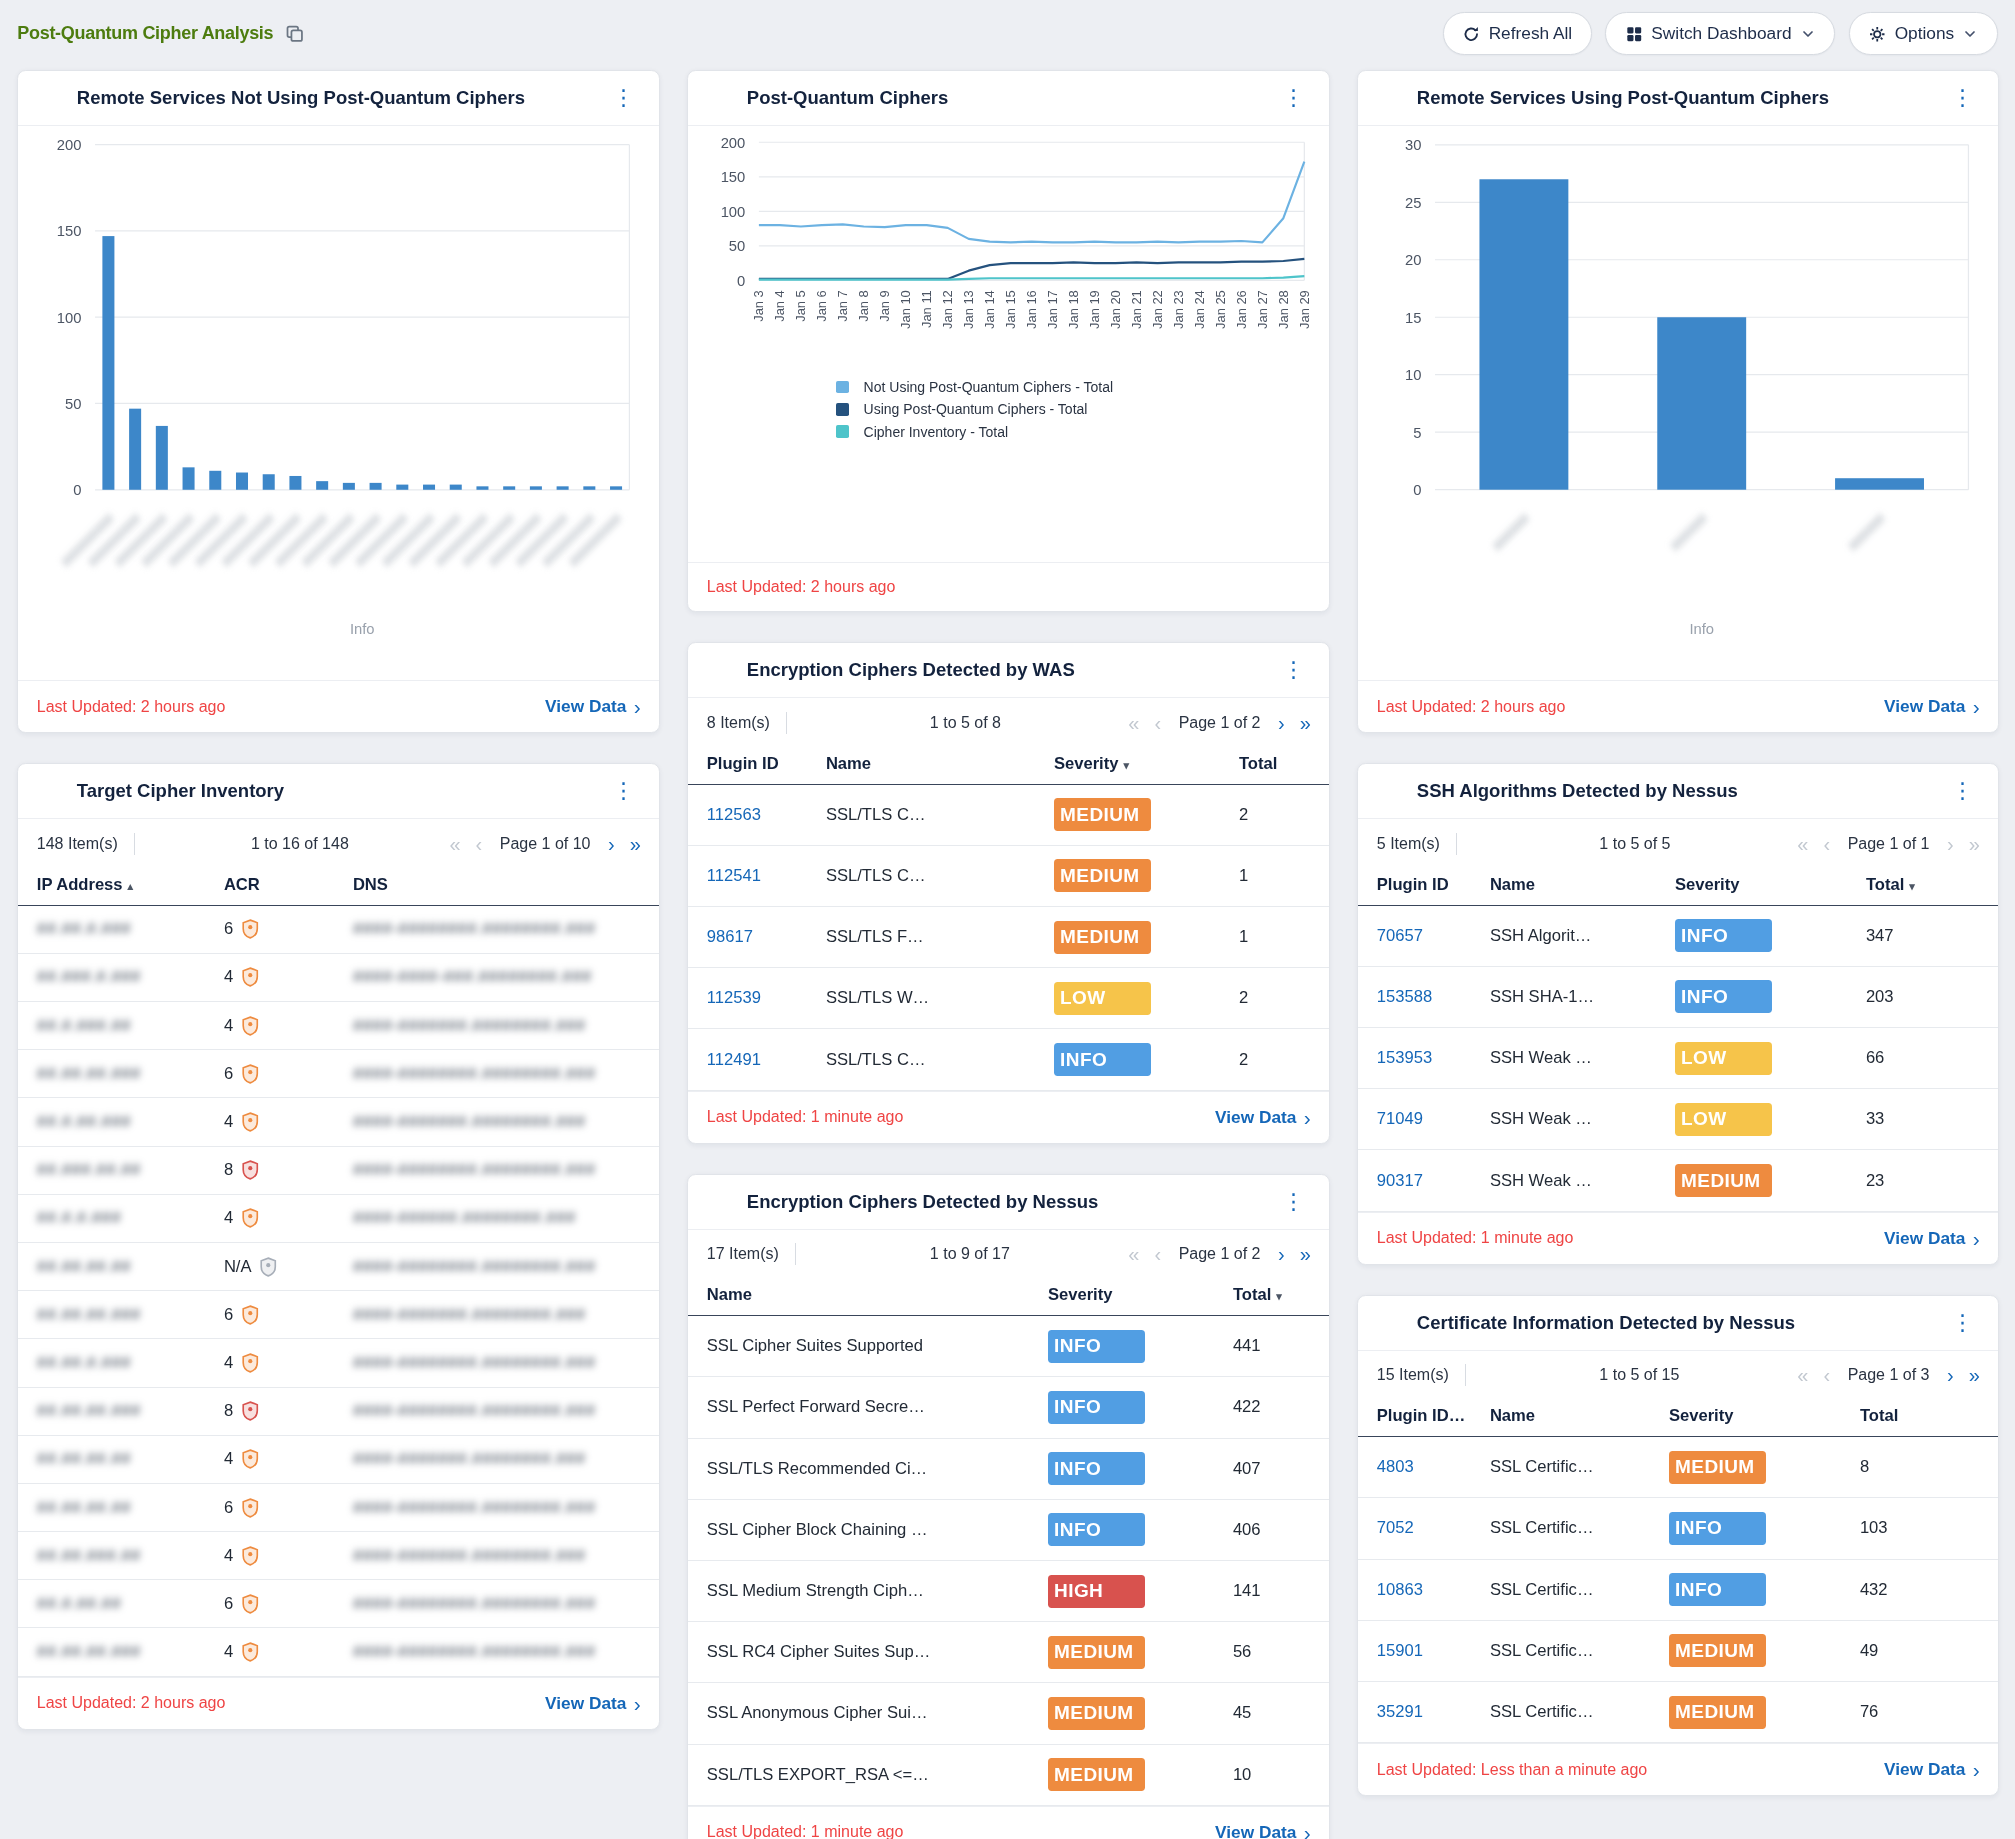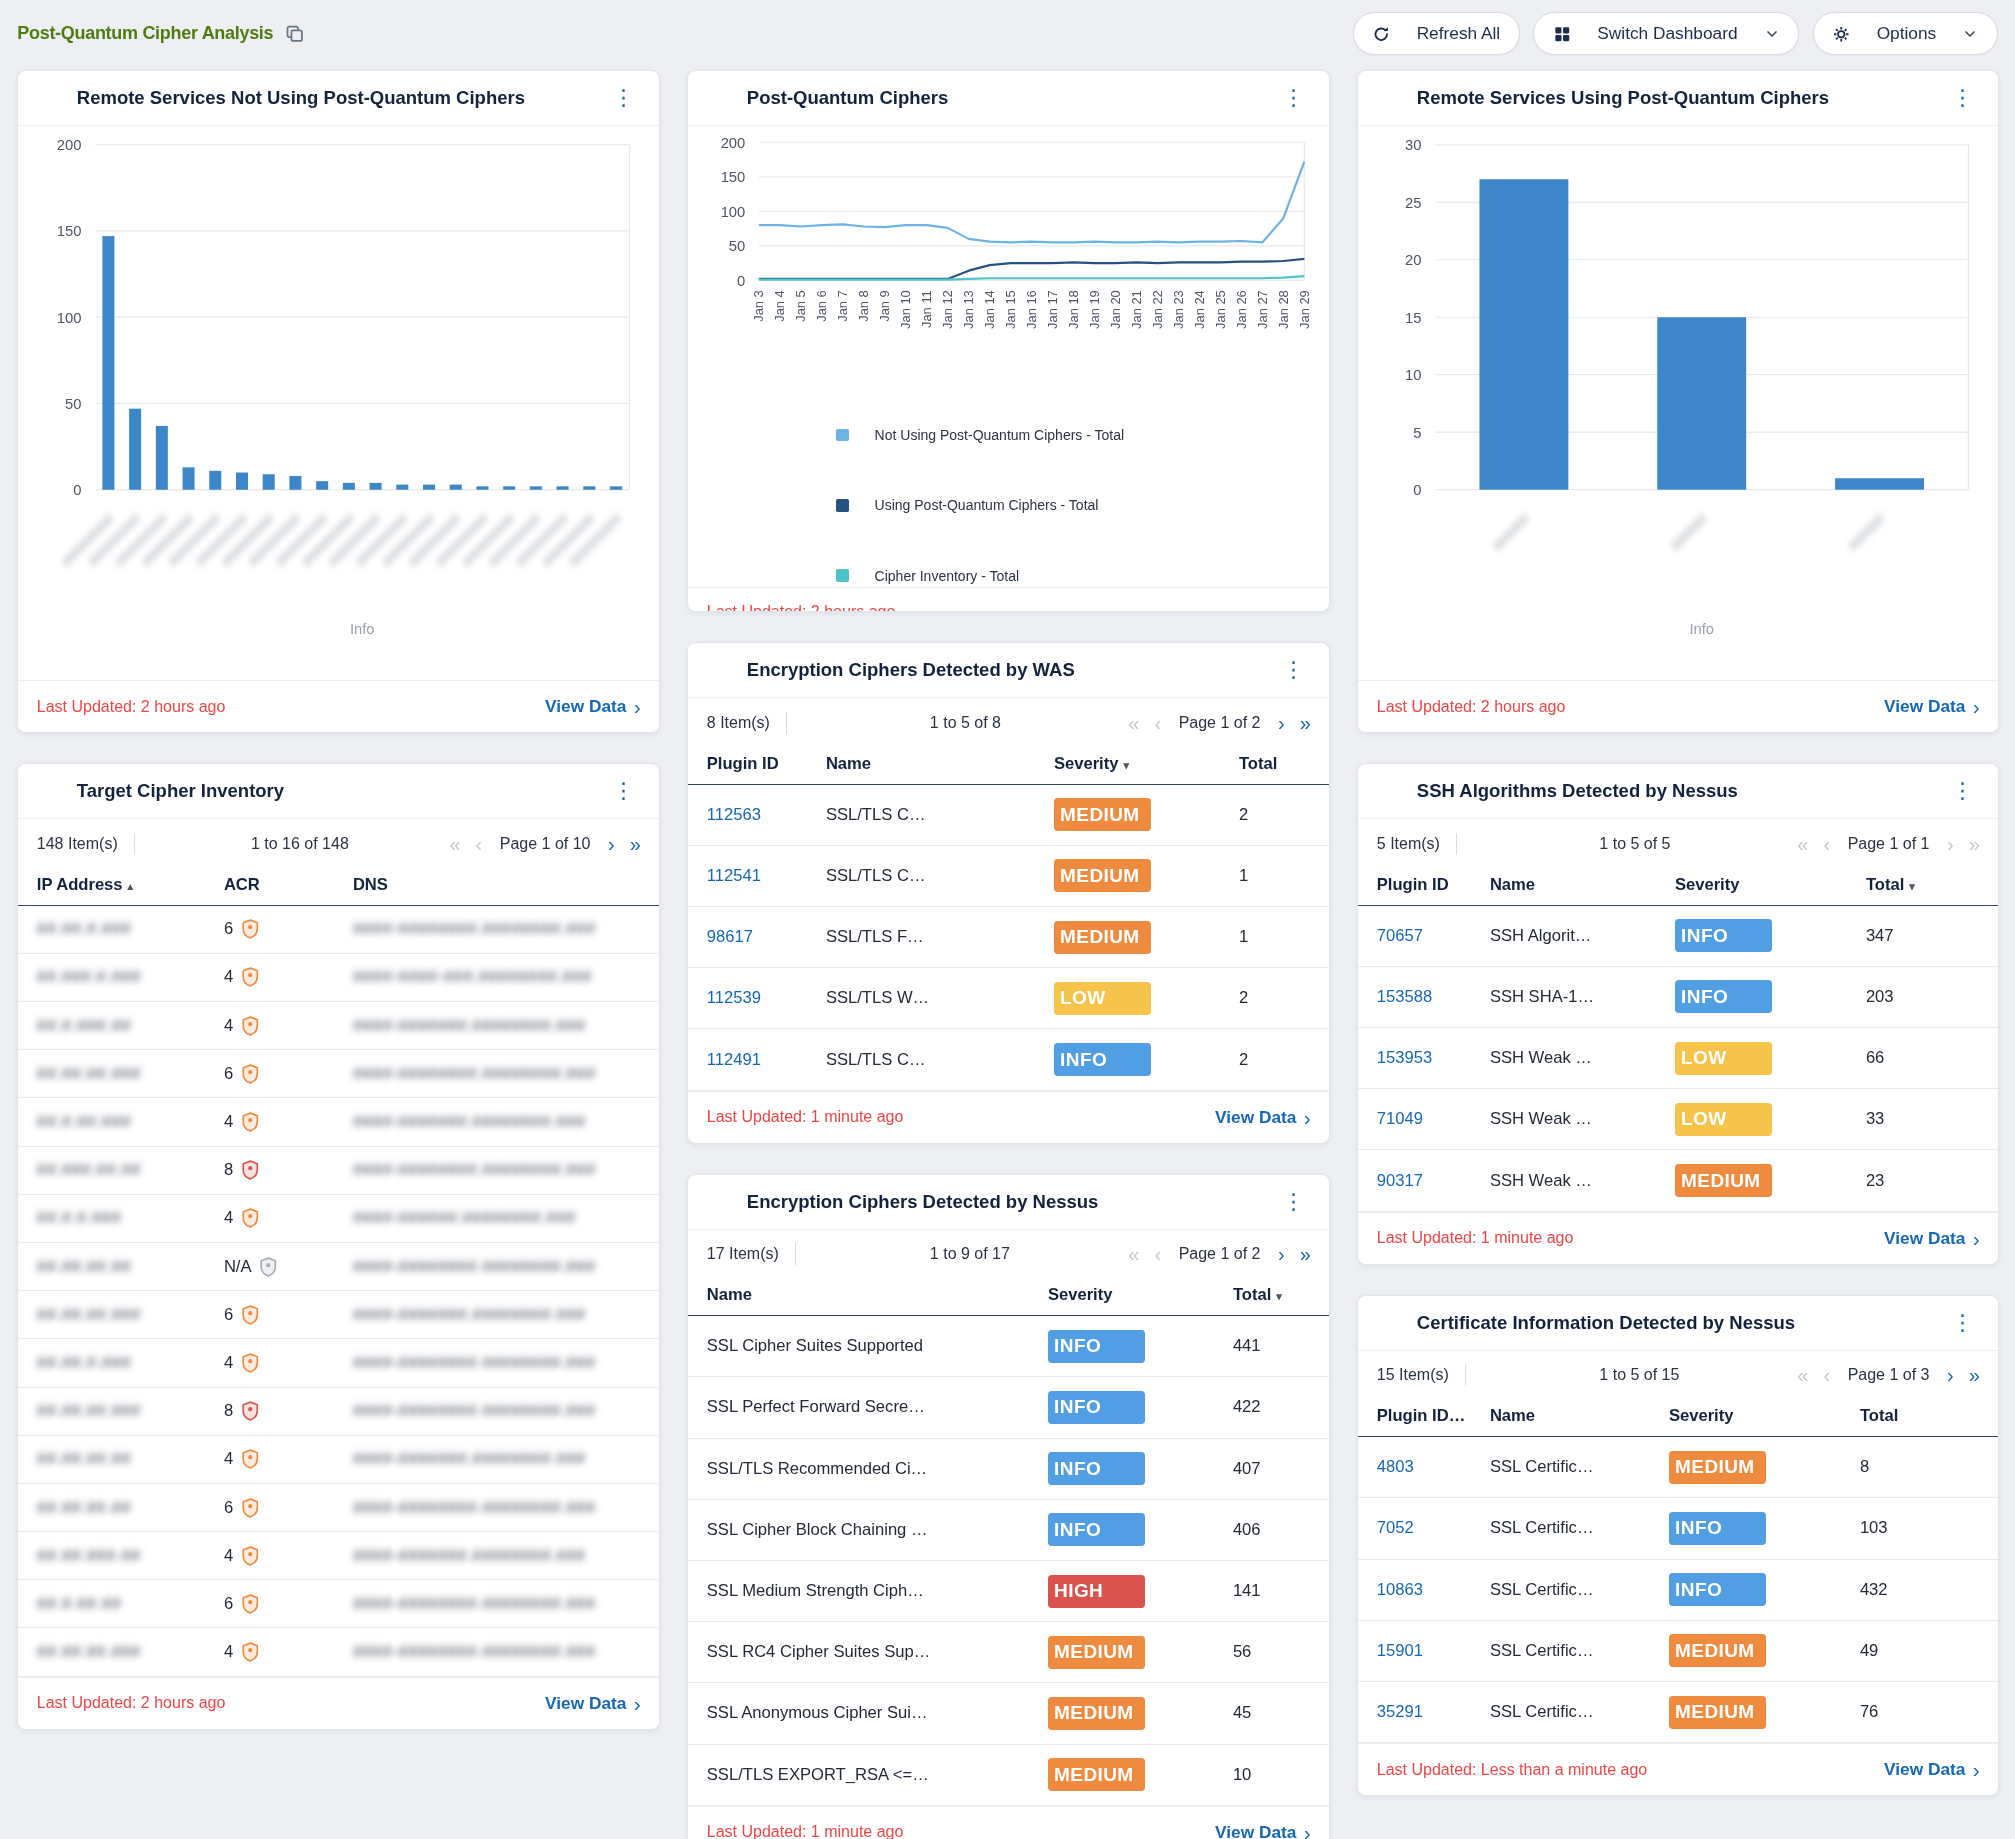--- a/index.html
+++ b/index.html
@@ -5,21 +5,21 @@
   * { box-sizing: border-box; margin: 0; padding: 0; }
   html,body { background:#edeff3; font-family:"Liberation Sans", sans-serif; }
   body { width:2015px; min-height:1839px; color:#1f2733; }
 
   
   .topbar { display:flex; justify-content:space-between; align-items:center; padding:12.3px 17.3px 8.6px 17.3px; }
   .title-wrap { display:flex; align-items:center; gap:11px; }
   .page-title { font-size:18px; font-weight:700; color:#4d7c0f; letter-spacing:-0.3px; }
   .copy-ico { width:21px; height:21px; color:#6b7683; cursor:pointer; }
   .topbar-actions { display:flex; gap:13.6px; }
-  .tb-btn { display:flex; align-items:center; gap:26px; background:#fff; border:0.6px solid #d7dbe1;
+  .tb-btn { display:flex; align-items:center; gap:8px; background:#fff; border:0.6px solid #d7dbe1;
             border-radius:25px; padding:10px 18.5px; font-size:17.3px; font-weight:500; color:#1d2c49;
             font-family:"Liberation Sans",sans-serif; cursor:pointer; box-shadow:0 0.6px 1.8px rgba(20,30,60,.06); }
   .btn-ico { width:18.5px; height:18.5px; }
   .chev-ico { width:16px; height:16px; color:#44506b; }
 
   
   .grid { display:grid; grid-template-columns:repeat(3,1fr); gap:27px; padding:6.2px 17.3px 27px 17.3px; align-items:start; }
   .col { display:flex; flex-direction:column; gap:30px; }
 
   
@@ -34,21 +34,21 @@
   .updated { font-size:16px; color:#ef4444; }
   .view-data { display:flex; align-items:center; gap:7.4px; color:#1567b8; font-size:17.3px; font-weight:700; cursor:pointer; text-decoration:none; }
   .view-data .vchev { font-size:21px; line-height:1; font-weight:400; }
 
   
   .chart-host { width:100%; }
   .chart-bar-host { height:518px; }
   .chart-line-host { height:247px; }
   .blur-label { filter: blur(5px); }
   .legend { display:flex; flex-direction:column; align-items:center; gap:6.2px; padding:6.2px 0 3.7px 0; }
-  .legend-row { display:flex; align-items:center; gap:26px; width:345px;margin-top:48px; }
+  .legend-row { display:flex; align-items:center; gap:15px; width:345px; }
   .swatch { width:12.3px; height:12.3px; border-radius:1.8px; flex:0 0 auto; }
   .legend-label { font-size:14px; color:#2a3342; }
 
   
   .tbl-toolbar { display:flex; align-items:center; padding:13.6px 18.5px 10px 18.5px; font-size:16px; color:#2a3342; }
   .tbar-div { width:0.6px; height:22px; background:#d8dce2; margin:0 16px; }
   .tbar-range { margin-left:auto; margin-right:auto; }
   .pg { display:flex; align-items:center; gap:15px; }
   .pg-btn { font-size:20px; line-height:1; color:#1567b8; cursor:pointer; user-select:none; }
   .pg-btn.disabled { color:#c2c8d0; cursor:default; }

